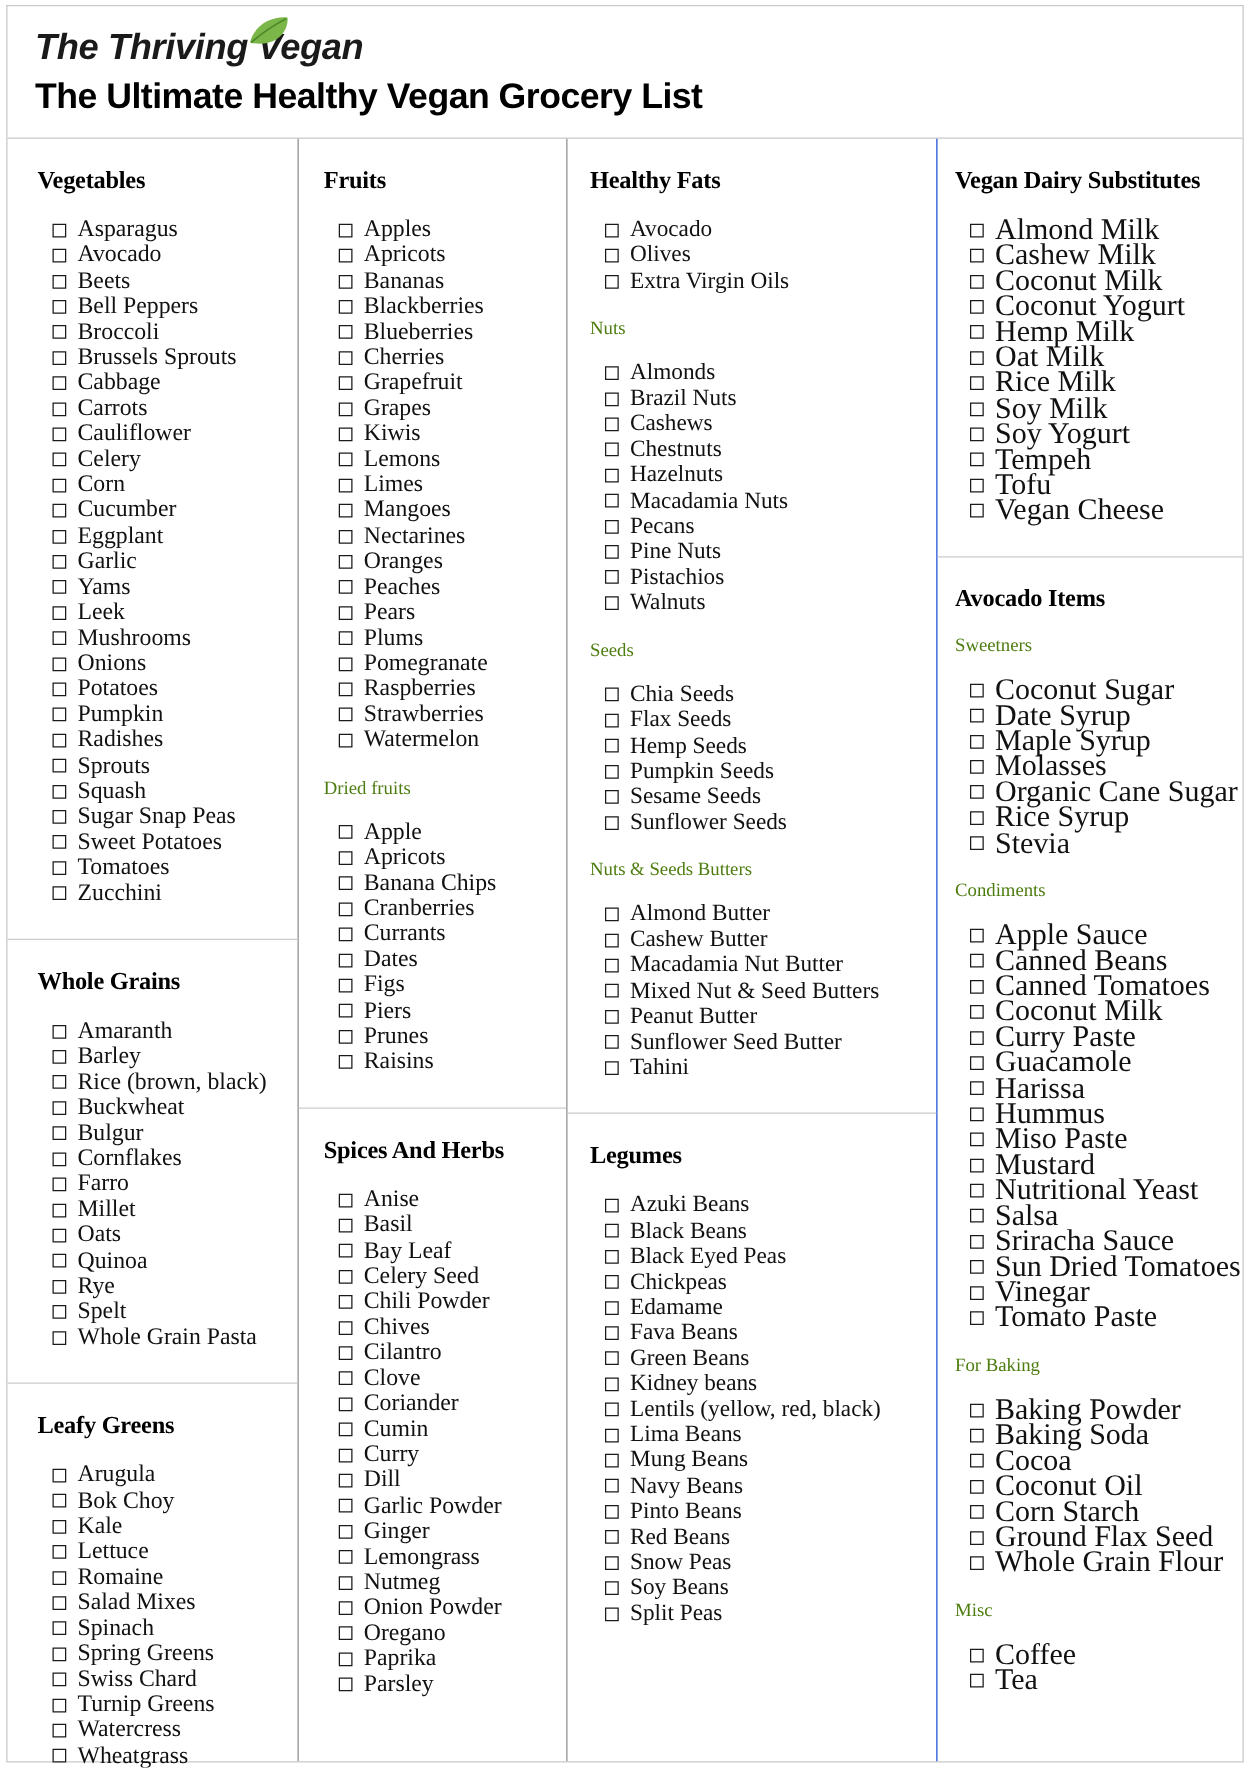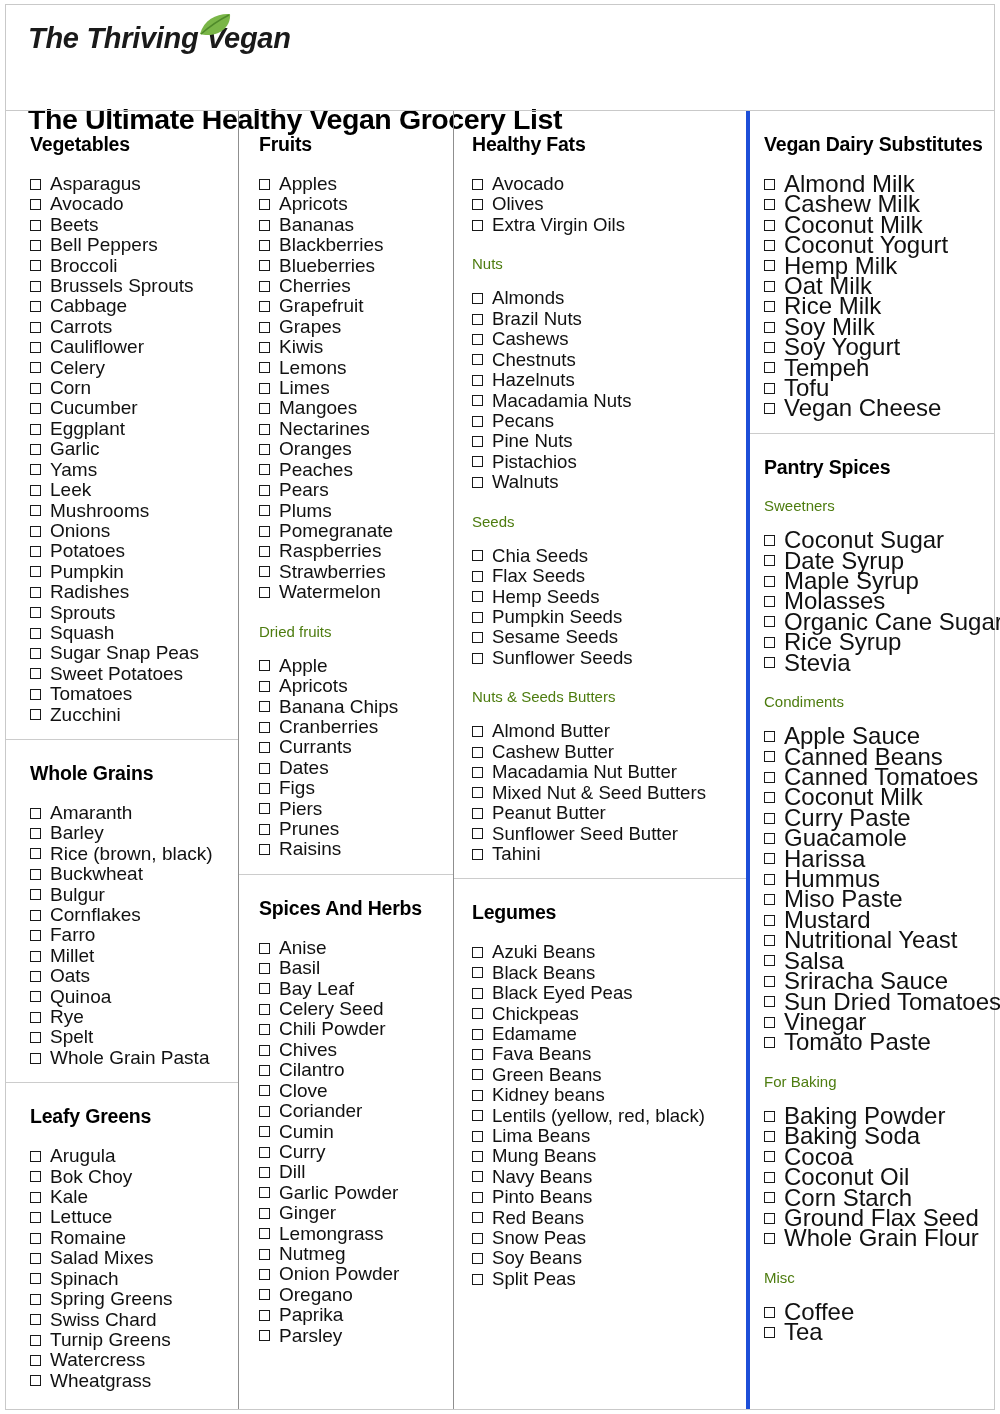--- a/index.html
+++ b/index.html
@@ -52,41 +52,41 @@
     pointer-events: none;
   }
   .page-title {
     position: absolute;
     left: 22px; top: 56px;
     font-size: 28.5px;
     font-weight: 700;
     letter-spacing: -0.4px;
     color: #000000;
     white-space: nowrap;
-    margin-top: 42px;
   }
 
   
   .body-grid {
     position: absolute;
     left: 5px; top: 110px;
     width: 990px;
     height: 1300px;
     border: 1px solid #c9c9c9;
     display: flex;
     align-items: stretch;
   }
   .col {
     position: relative;
     height: 100%;
     padding: 0;
+    font-family: Liberation Serif, serif;
   }
   .col-1 { width: 233px; border-right: 1px solid #8f8f8f; }
   .col-2 { width: 215px; border-right: 1px solid #8f8f8f; }
-  .col-3 { width: 296px; border-right: 4px solid #1d4ed8; }
+  .col-3 { width: 296px; border-right: 1px solid #1d4ed8; }
   .col-4 { width: 244px; }
 
   
   .block {
     padding: 22px 10px 14px 24px;
   }
   .block.div-top { border-top: 1px solid #cccccc; }
 
   .col-2 .block { padding-left: 20px; }
   .col-3 .block { padding-left: 18px; }
@@ -104,21 +104,21 @@
     font-size: 15px;
     font-weight: 400;
     color: #4d7c0f;
     line-height: 1.15;
     margin: 20px 0 16px 0;
   }
   h3.sub.first { margin-top: 11px; }
 
   ul.items {
     list-style: none;
-    margin: 0;
+    margin: 12px;
     padding: 0;
   }
   ul.items li {
     display: flex;
     align-items: center;
     font-size: 19px;
     line-height: 20.4px;
     color: #111111;
     white-space: nowrap;
   }
@@ -840,21 +840,21 @@
               <span class="cb"></span>
               <span class="lbl">Tofu</span>
             </li>
             <li>
               <span class="cb"></span>
               <span class="lbl">Vegan Cheese</span>
             </li>
           </ul>
         </div>
         <div class="block div-top">
-          <h2 class="cat">Pantry Spices</h2>
+          <h2 class="cat">Avocado Items</h2>
           <h3 class="sub first">Sweetners</h3>
           <ul class="items">
             <li>
               <span class="cb"></span>
               <span class="lbl">Coconut Sugar</span>
             </li>
             <li>
               <span class="cb"></span>
               <span class="lbl">Date Syrup</span>
             </li>

